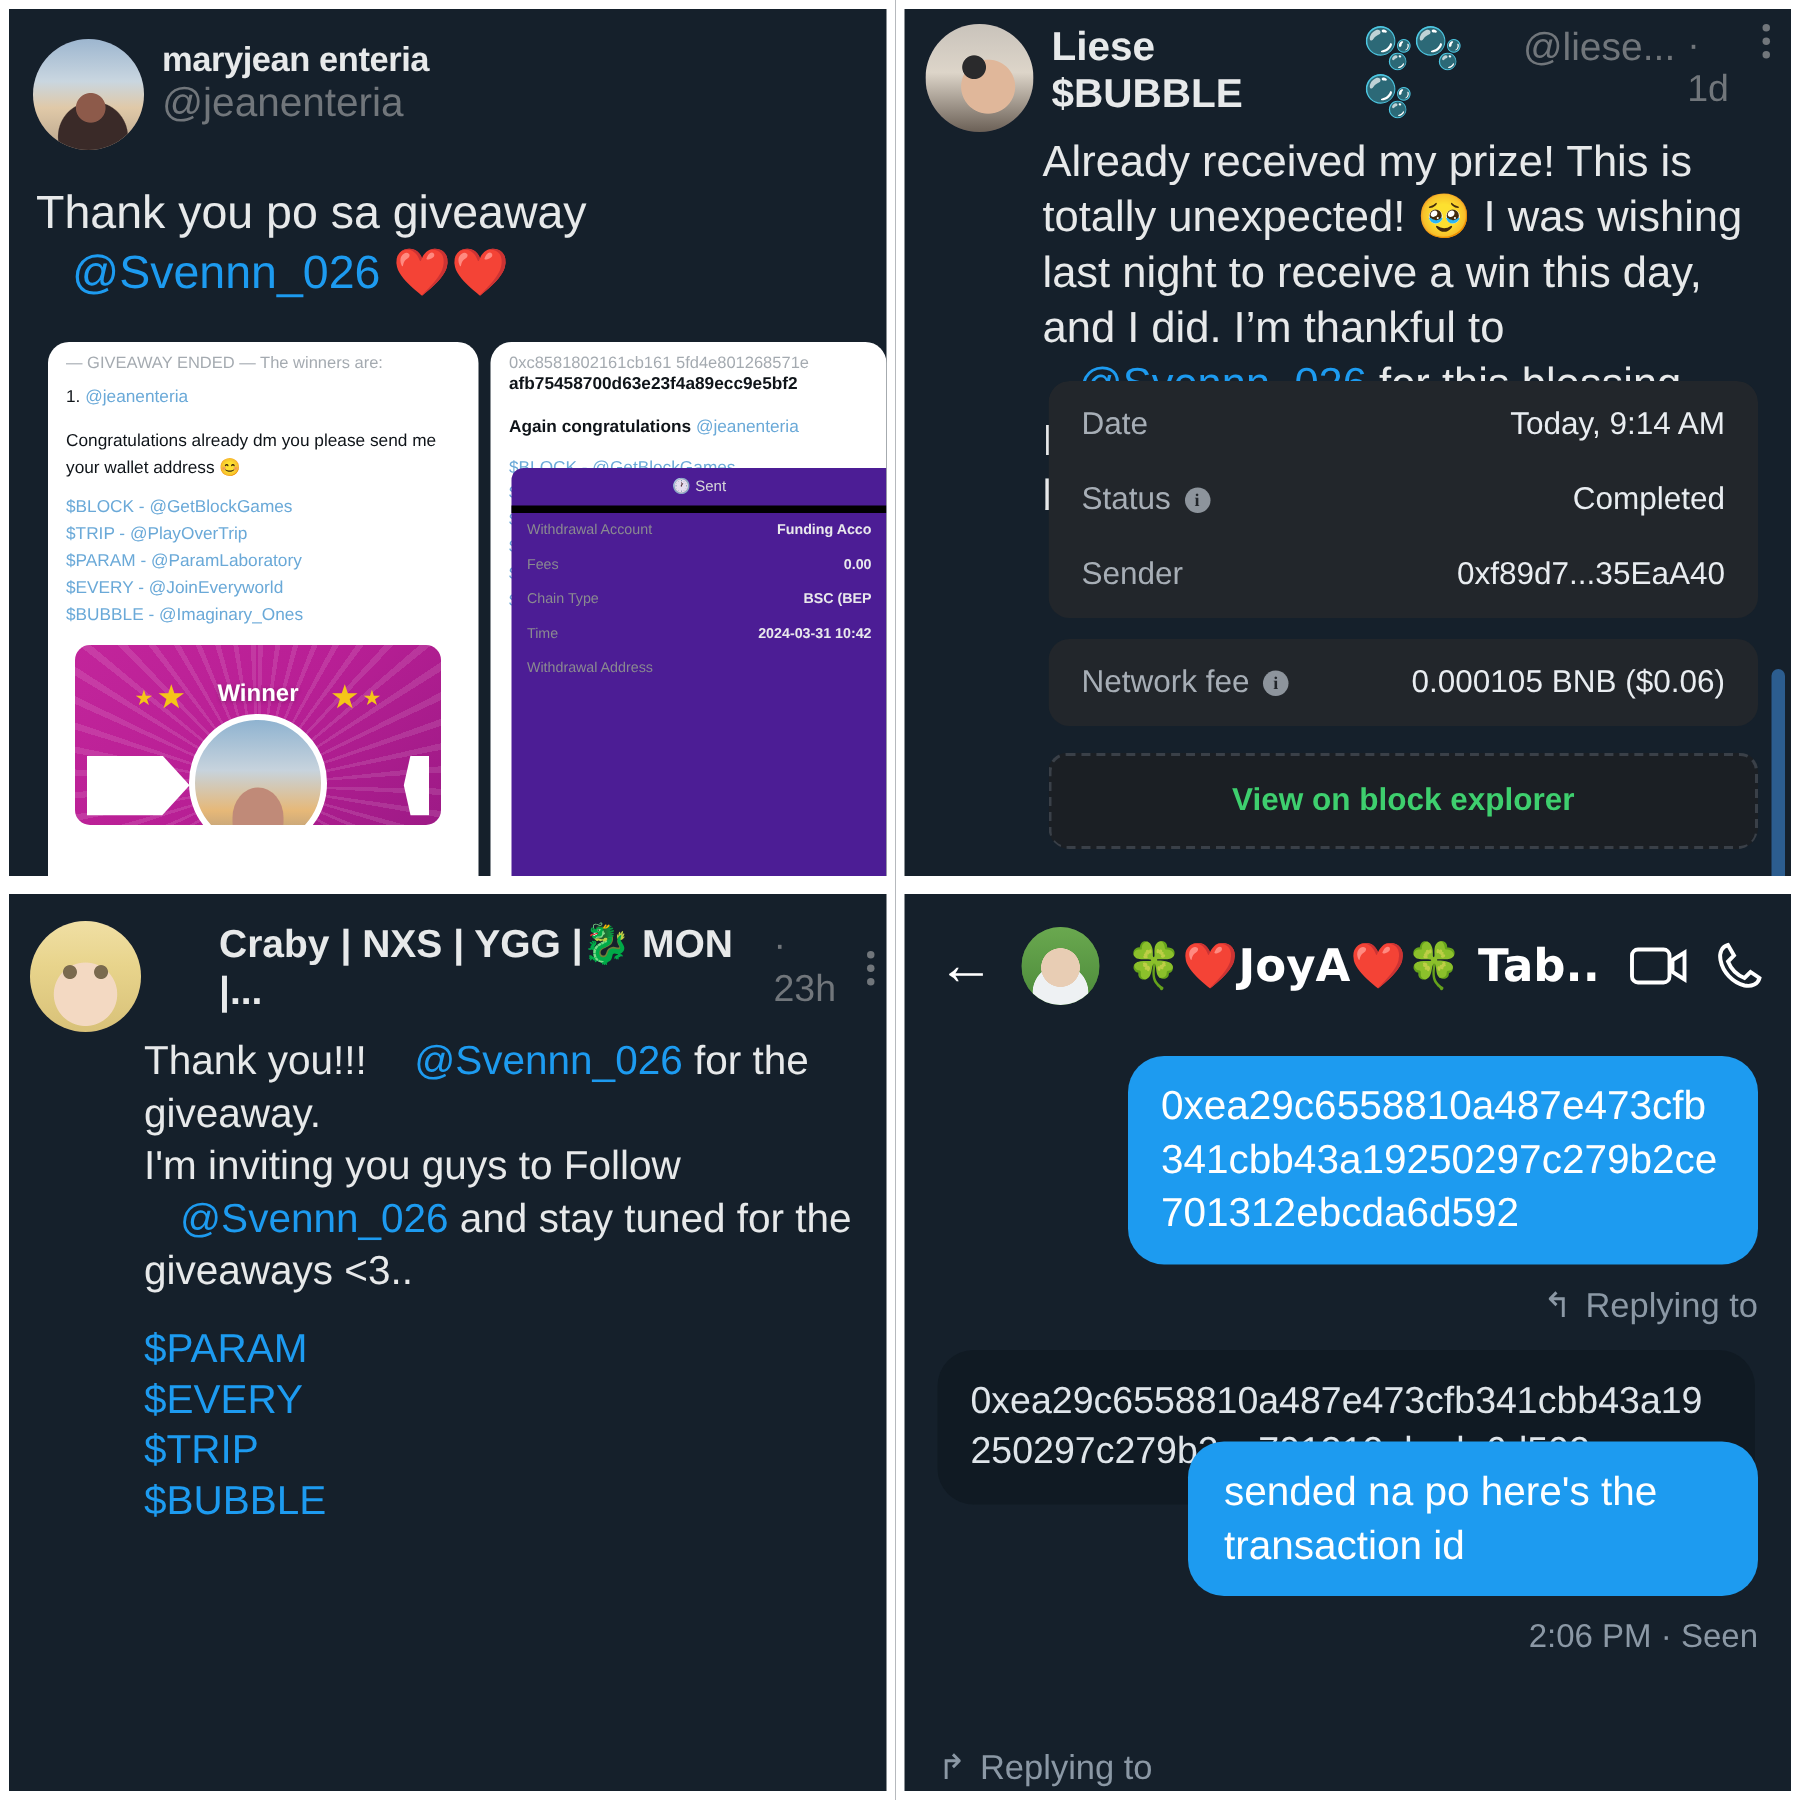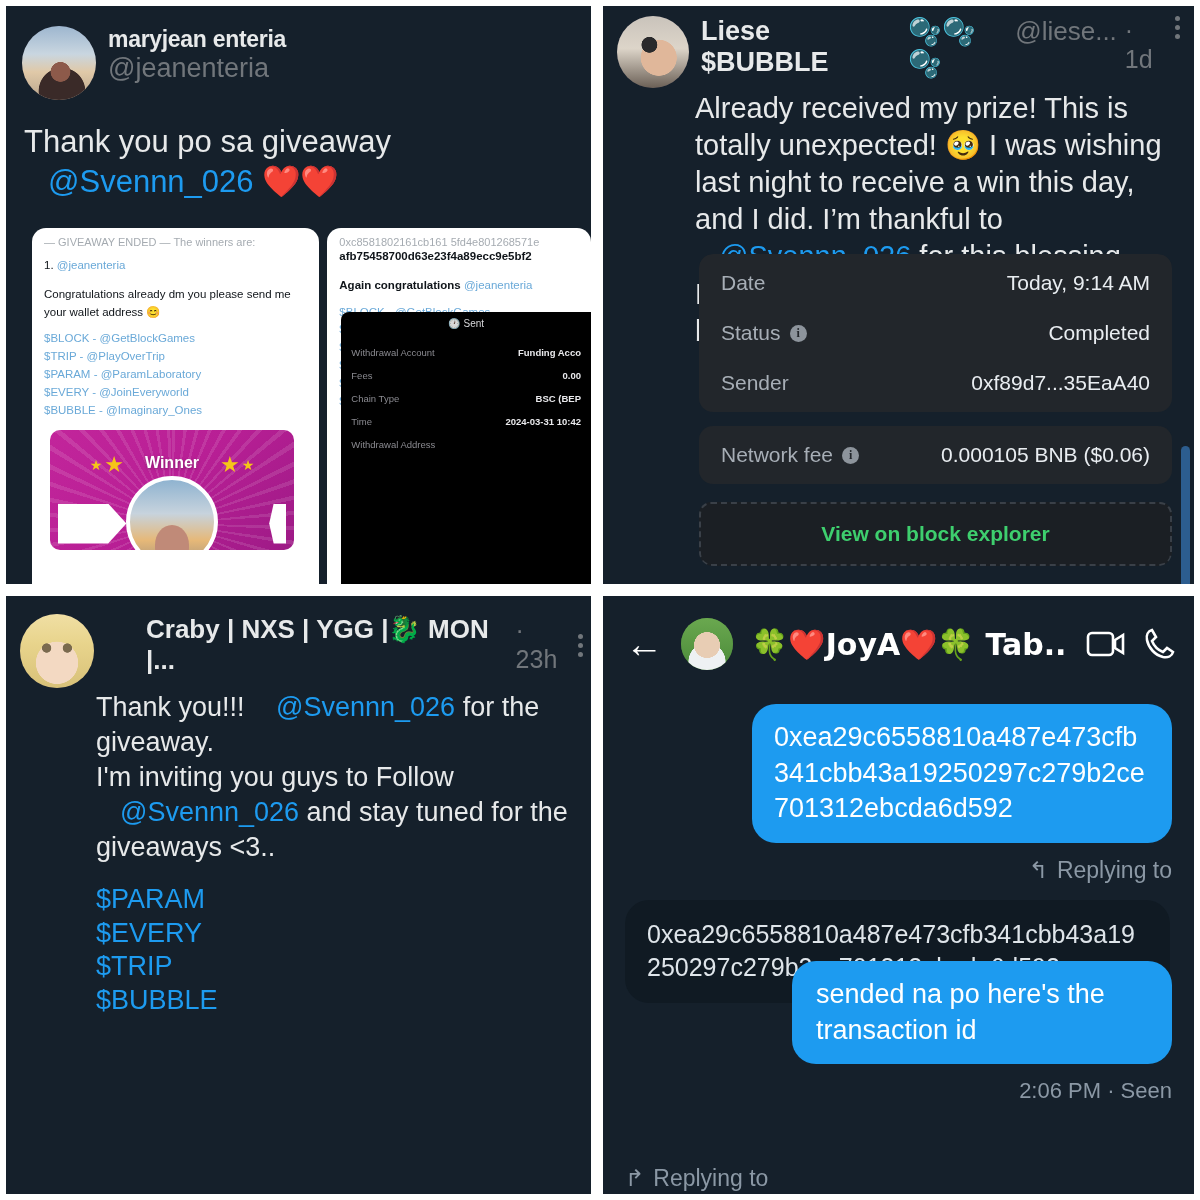--- a/index.html
+++ b/index.html
@@ -102,21 +102,21 @@
     width: 92px; height: 92px; border-radius: 50%;
     border: 4px solid #fff; overflow: hidden;
     background: linear-gradient(#8fb3d0 0%, #c7d3dd 40%, #e6b878 72%, #a9957c 100%);
   }
   .medal::after { content: ""; position: absolute; left: 50%; top: 54%;
     transform: translateX(-50%);
     width: 34px; height: 40px; border-radius: 50% 50% 44% 44%;
     background: #c08a78; }
   .dark-wd {
     position: absolute; left: 14px; right: 0; bottom: 0; top: 84px;
-    background: #000000; border-radius: 8px 0 0 0; color: #e5e5e7;
+    background: #4c1d95; border-radius: 8px 0 0 0; color: #e5e5e7;
   }
   .wd-sent { text-align: center; font-size: 10px; padding: 6px 0 7px 0; color: #d7d7da; }
   .wd-sent .clk { opacity: .85; }
   .wd-sep { height: 5px; background: #000; }
   .wd-row { display: flex; justify-content: space-between; padding: 6px 10px; font-size: 9.5px; }
   .wd-k { color: #8a8a90; }
   .wd-v { color: #e9e9ec; font-weight: bold; white-space: nowrap; }
 
   
   #p2 .tw-head { padding: 10px 14px 0 14px; gap: 12px; }

